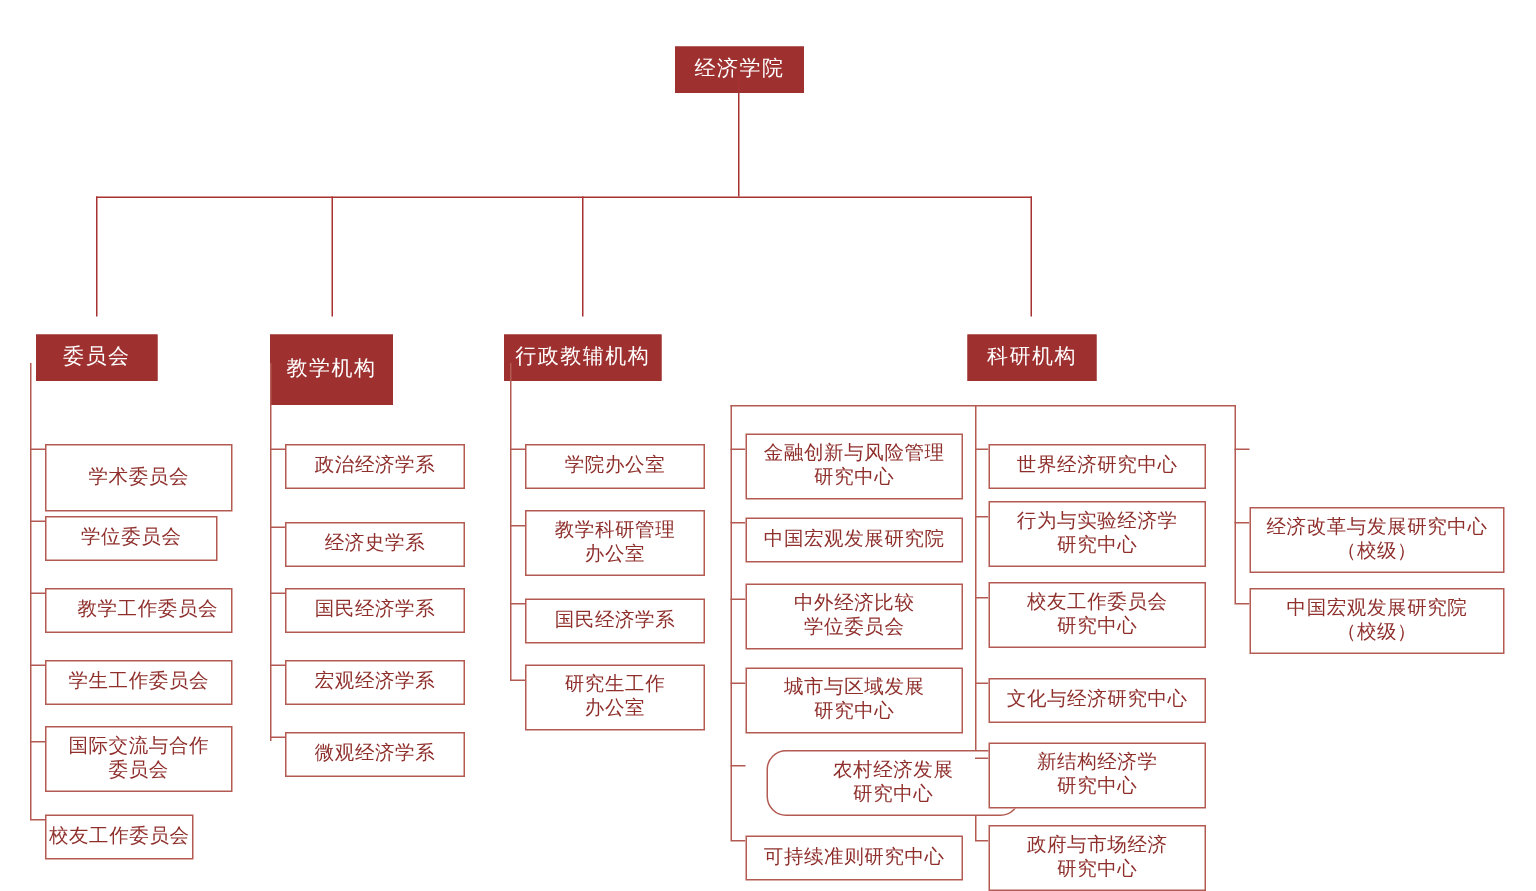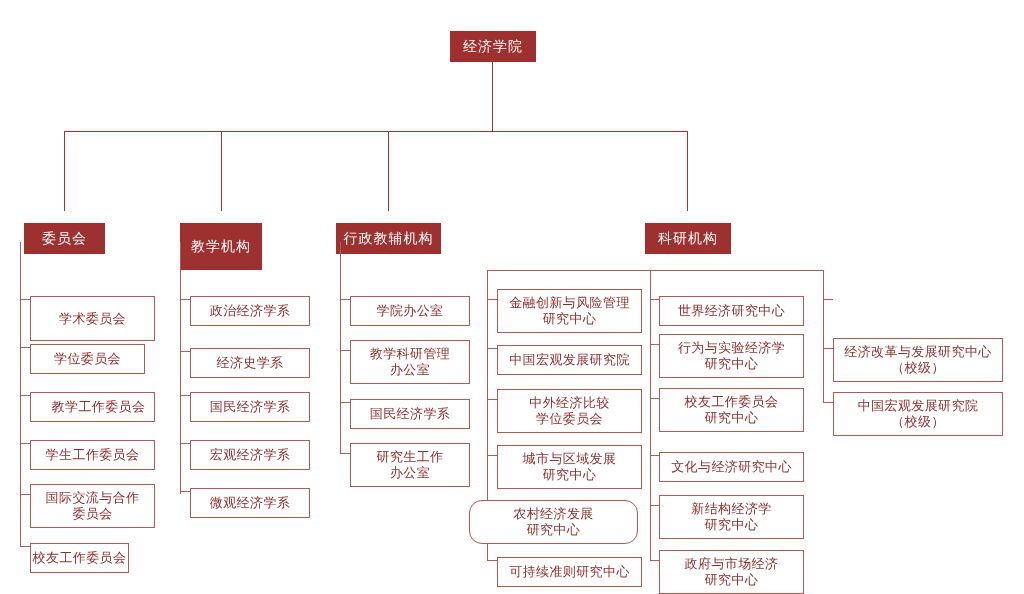--- a/index.html
+++ b/index.html
@@ -146,21 +146,21 @@
   <div class="edge-leaf edge-h" style="left:487px; top:510px; width:10px; height:1px;"></div>
   <div class="edge-leaf edge-h" style="left:487px; top:560px; width:10px; height:1px;"></div>
 
   <div class="node node-leaf" style="left:497px; top:277px; width:145px; height:44px;">金融创新与风险管理
 研究中心</div>
   <div class="node node-leaf" style="left:497px; top:333px; width:145px; height:30px;">中国宏观发展研究院</div>
   <div class="node node-leaf" style="left:497px; top:377px; width:145px; height:44px;">中外经济比较
 学位委员会</div>
   <div class="node node-leaf" style="left:497px; top:433px; width:145px; height:44px;">城市与区域发展
 研究中心</div>
-  <div class="node node-leaf" style="left:469px; top:488px; width:169px; height:44px;border-radius:13px;">农村经济发展
+  <div class="node node-leaf" style="left:511px; top:488px; width:169px; height:44px;border-radius:13px;">农村经济发展
 研究中心</div>
   <div class="node node-leaf" style="left:497px; top:545px; width:145px; height:30px;">可持续准则研究中心</div>
 
   <div class="edge-leaf edge-h" style="left:650px; top:299px; width:9px; height:1px;"></div>
   <div class="edge-leaf edge-h" style="left:650px; top:344px; width:9px; height:1px;"></div>
   <div class="edge-leaf edge-h" style="left:650px; top:398px; width:9px; height:1px;"></div>
   <div class="edge-leaf edge-h" style="left:650px; top:455px; width:9px; height:1px;"></div>
   <div class="edge-leaf edge-h" style="left:650px; top:505px; width:9px; height:1px;"></div>
   <div class="edge-leaf edge-h" style="left:650px; top:560px; width:9px; height:1px;"></div>
 

